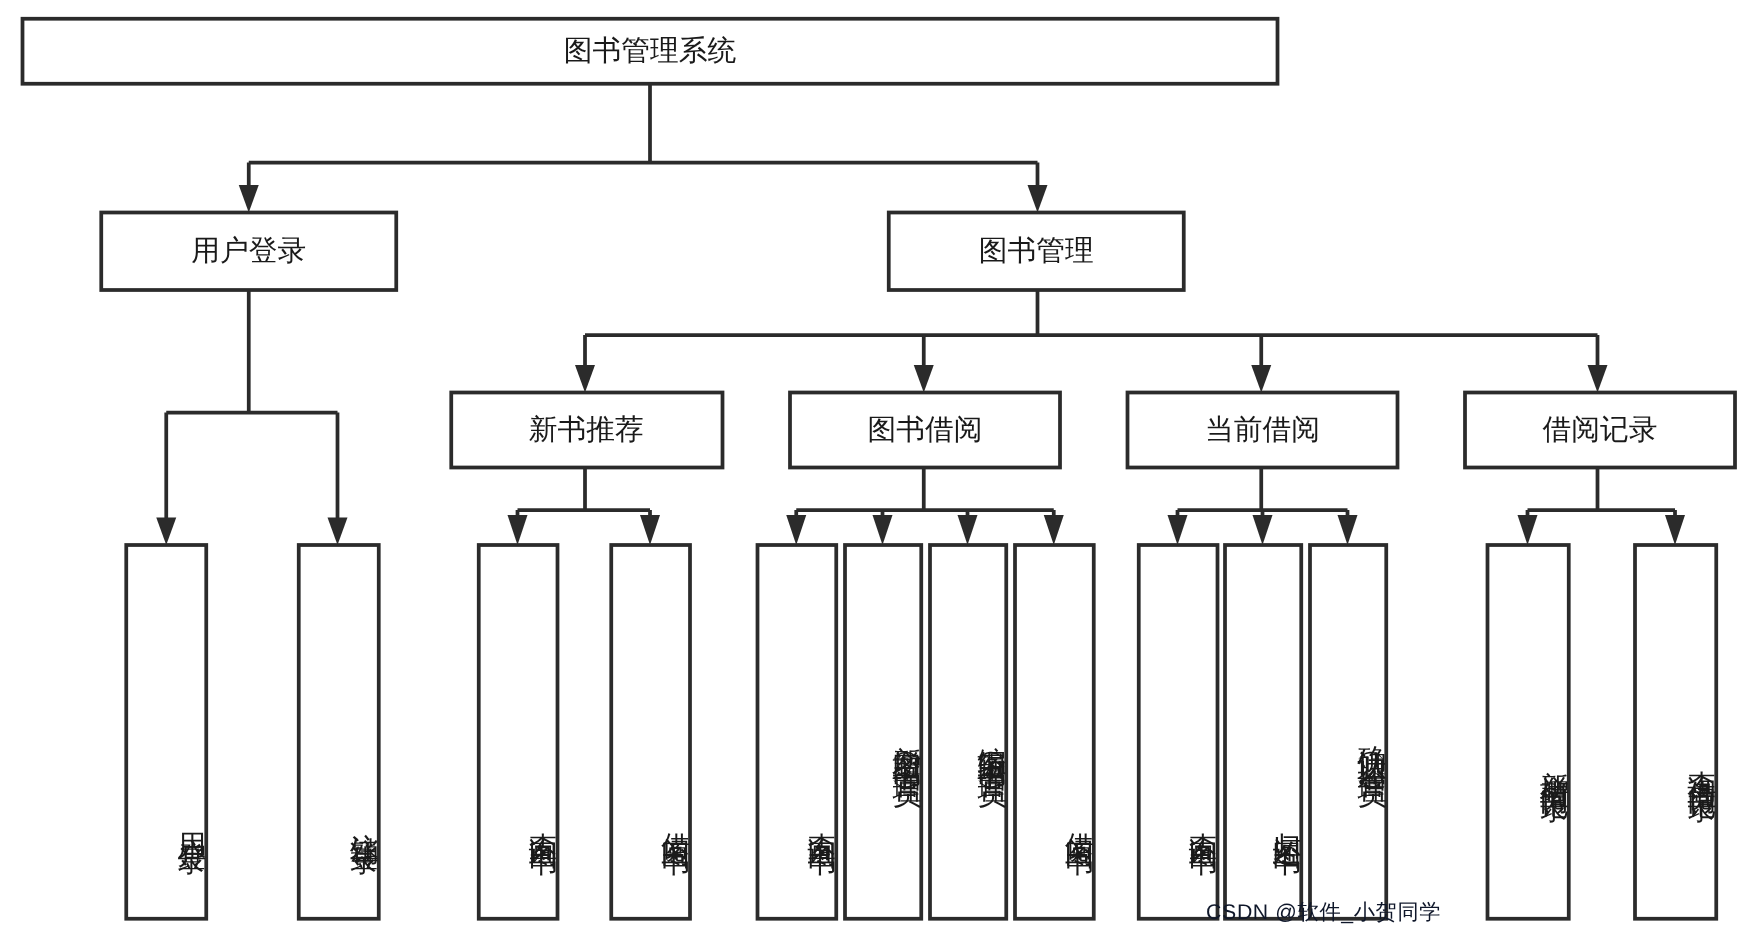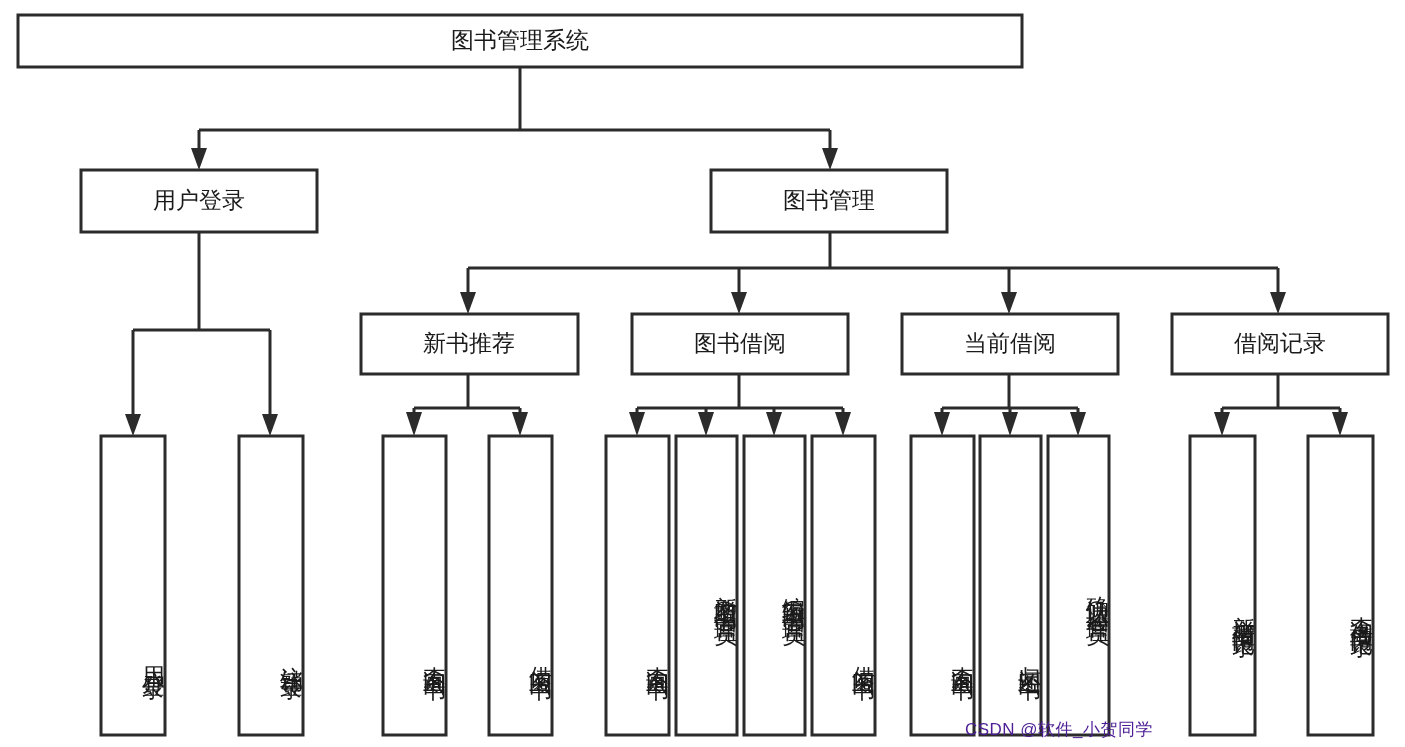--- a/index.html
+++ b/index.html
@@ -61,21 +61,21 @@
     letter-spacing: 4px;
     color: #1a1a1a;
     white-space: nowrap;
     pointer-events: none;
   }
   .watermark {
     position: absolute;
     right: 10px;
     bottom: 6px;
     font-size: 17px;
-    color: #4c1d95;
+    color: #0f172a;
     font-family: "Liberation Sans", "DejaVu Sans", sans-serif;
     white-space: nowrap;
     letter-spacing: 0.5px;
   }
 </style>
 </head>
 <body>
 
 <div id="diagram-root">
 

